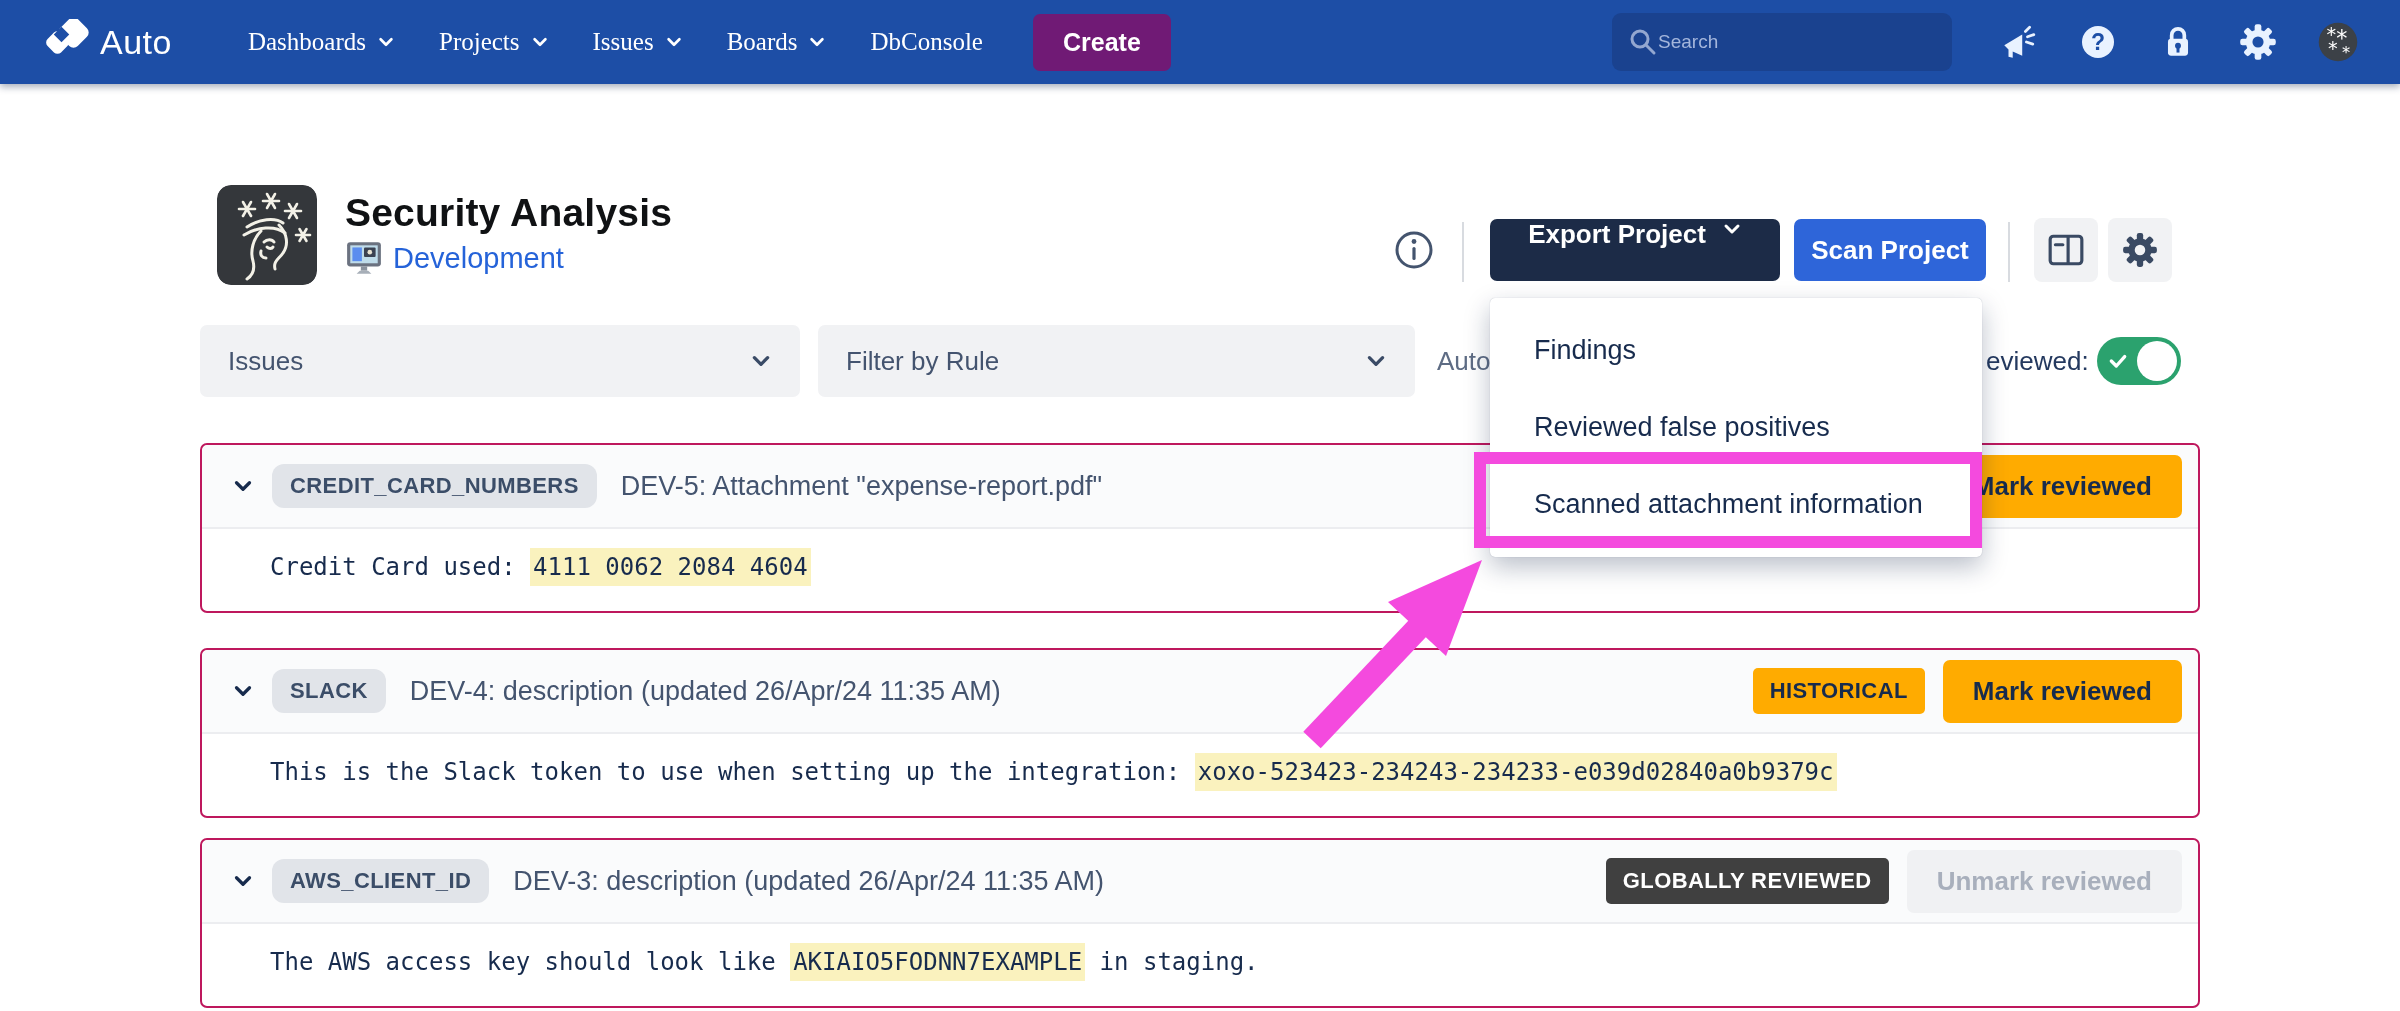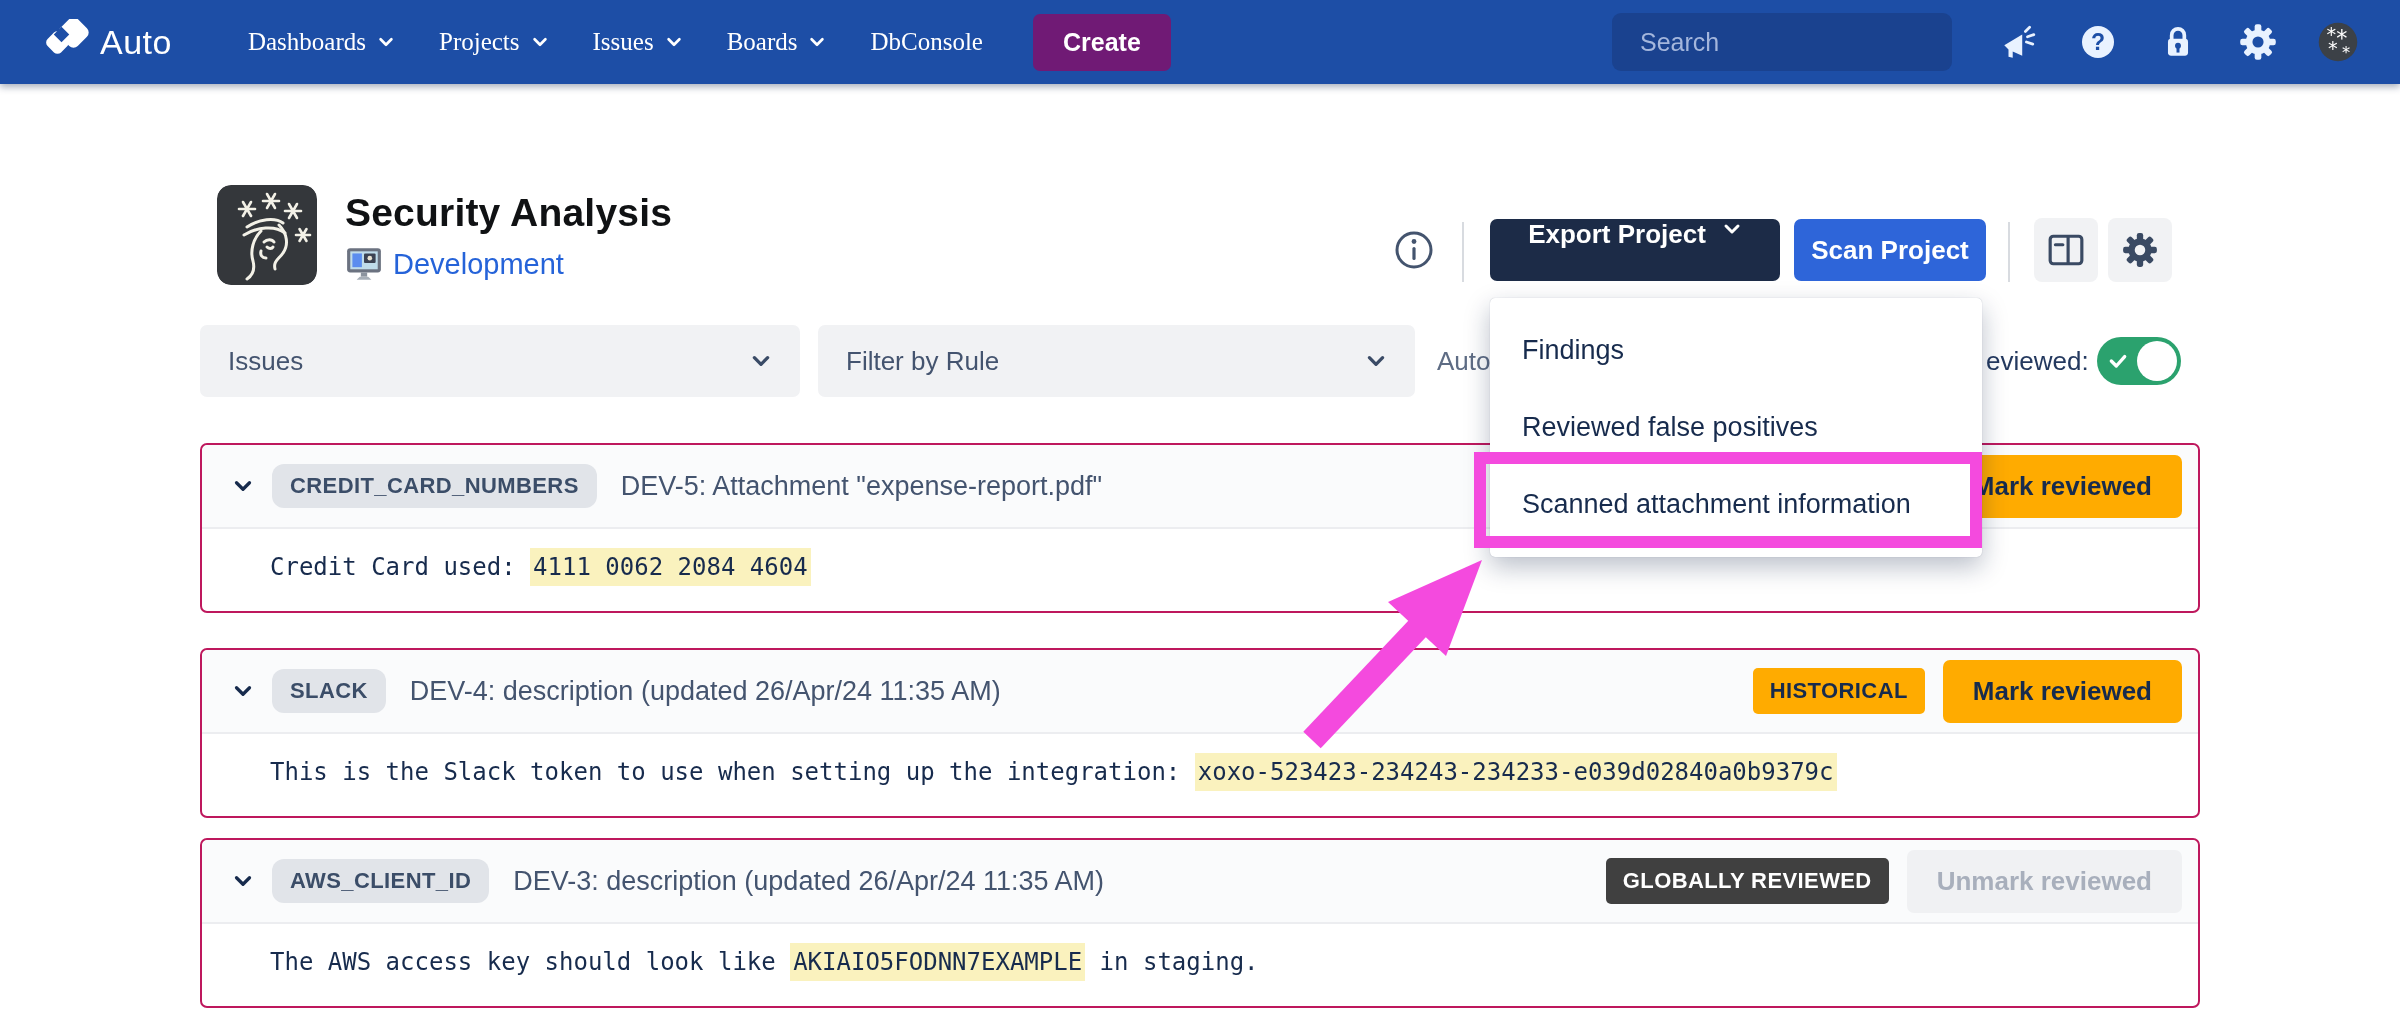--- a/index.html
+++ b/index.html
@@ -12,30 +12,30 @@
             display:flex; align-items:center; box-shadow:0 3px 7px rgba(9,30,66,.35); z-index:60; }
   .brand { display:flex; align-items:center; gap:10px; margin-left:44px; }
   .brand-text { color:#fff; font-size:34px; font-weight:500; letter-spacing:.5px; }
   .nav-menu { display:flex; align-items:center; gap:44px; margin-left:76px; }
   .nav-item { display:flex; align-items:center; gap:11px; color:#fff; font-size:25px; font-weight:500; cursor:pointer; white-space:nowrap;font-family:Liberation Serif, serif; }
   .create-btn { margin-left:50px; background:#701a75; color:#fff; font-size:25px; font-weight:700;
                 border:none; border-radius:7px; padding:0 30px; height:57px; cursor:pointer; }
   .search-wrap { margin-left:auto; width:340px; height:58px; background:#1A428F; border:2px solid #41движ68B3; border-radius:9px;
                  display:flex; align-items:center; padding:0 16px; border-color:#4168B3; }
   .search-wrap input { flex:1; background:transparent; border:none; outline:none; color:#DCE5F5;
-                       font-size:25px; margin-left:12px; font-family:"Liberation Sans",sans-serif; }
+                       font-size:19px; margin-left:0; font-family:"Liberation Sans",sans-serif; }
   .search-wrap input::placeholder { color:#A4B6DC; }
   .nav-icons { display:flex; align-items:center; gap:40px; margin-left:46px; margin-right:42px; }
   .nav-icon { width:40px; height:40px; display:flex; align-items:center; justify-content:center; cursor:pointer; }
 
   
   .proj-header { position:absolute; left:217px; top:185px; display:flex; gap:28px; }
   .proj-avatar { width:100px; height:100px; border-radius:14px; overflow:hidden; }
   .proj-title { font-size:39px; font-weight:700; color:#101214; margin-top:6px; letter-spacing:.2px; }
-  .proj-sub { display:flex; align-items:center; gap:10px; margin-top:10px; }
+  .proj-sub { display:flex; align-items:center; gap:10px; margin-top:4px; }
   .proj-link { color:#2563D9; font-size:29px; font-weight:500; text-decoration:none; cursor:pointer; }
 
   .hdr-divider { position:absolute; width:2px; background:#D8DBE0; top:222px; height:60px; }
   .info-btn { position:absolute; left:1392px; top:228px; width:44px; height:44px; cursor:pointer; }
   .btn-export { position:absolute; left:1490px; top:219px; width:290px; height:62px; background:#1C2B47;
                 border:none; border-radius:7px; color:#fff; font-size:26px; font-weight:600; cursor:pointer;
                 display:flex; align-items:flex-start; justify-content:center; gap:16px; }
   .btn-scan { position:absolute; left:1794px; top:219px; width:192px; height:62px; background:#2E65D9;
               border:none; border-radius:7px; color:#fff; font-size:26px; font-weight:600; cursor:pointer; }
   .icon-btn { position:absolute; top:218px; width:64px; height:64px; background:#F1F2F4; border:none;
@@ -47,21 +47,21 @@
   .select span { color:#44546F; font-size:26px; }
   .select .chev { margin-left:auto; }
   .frag { position:absolute; top:325px; height:72px; line-height:72px; font-size:26px; }
   .toggle { position:absolute; left:2097px; top:337px; width:84px; height:48px; background:#2BA26E;
             border-radius:24px; cursor:pointer; }
   .toggle .knob { position:absolute; right:4px; top:4px; width:40px; height:40px; border-radius:50%; background:#fff; }
   .toggle svg { position:absolute; left:11px; top:14px; }
 
   
   .menu { position:absolute; left:1490px; top:298px; width:492px; background:#fff; border-radius:5px;
-          padding:14px 0; box-shadow:0 10px 26px rgba(9,30,66,.28), 0 0 1px rgba(9,30,66,.3); z-index:30; }
+          padding:14px 12px; box-shadow:0 10px 26px rgba(9,30,66,.28), 0 0 1px rgba(9,30,66,.3); z-index:30; }
   .menu-item { height:77px; display:flex; align-items:center; padding:0 32px; font-size:27px; color:#172B4D; cursor:pointer; white-space:nowrap; }
 
   .hl-box { position:absolute; left:1474px; top:452px; width:508px; height:96px;
             border:12px solid #F44ADE; z-index:35; }
   .anno-arrow { position:absolute; left:1280px; top:528px; z-index:34; }
 
   
   .finding { position:absolute; left:200px; width:2000px; height:170px; background:#fff;
              border:2px solid #be185d; border-radius:7px; }
   .f-head { height:84px; background:#FAFBFC; border-bottom:2px solid #ECEDF0; border-radius:7px 7px 0 0;

